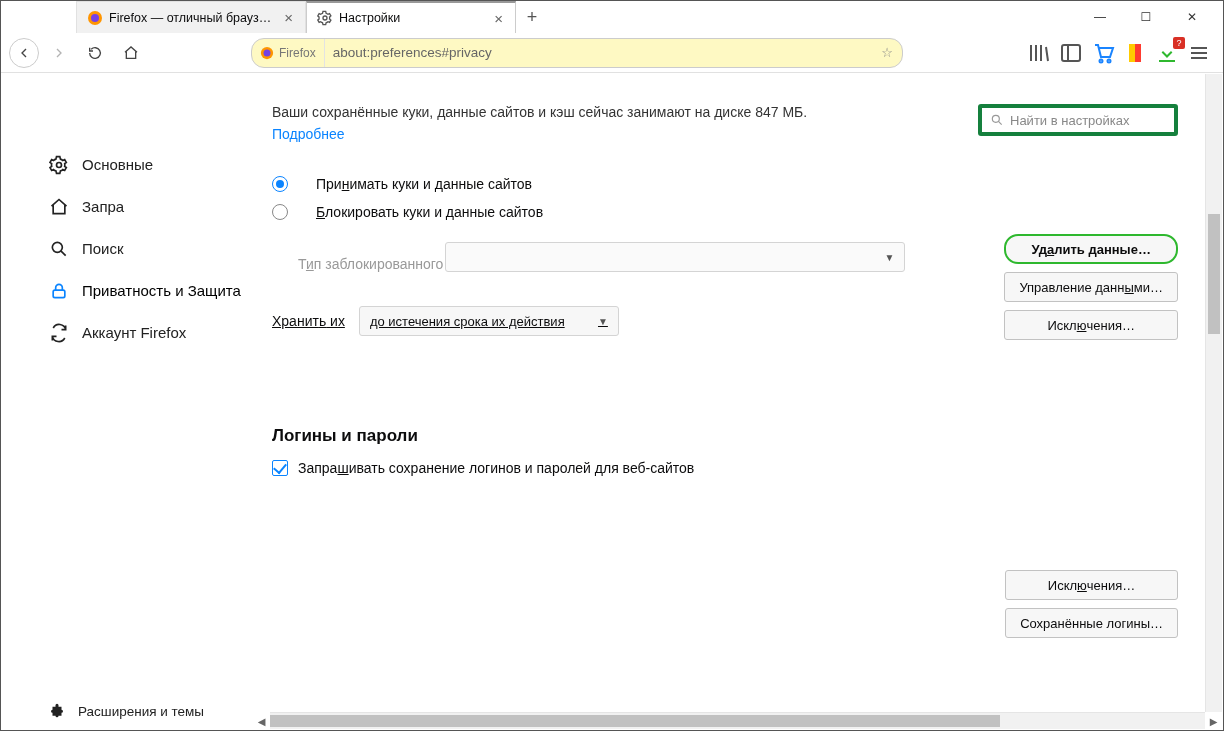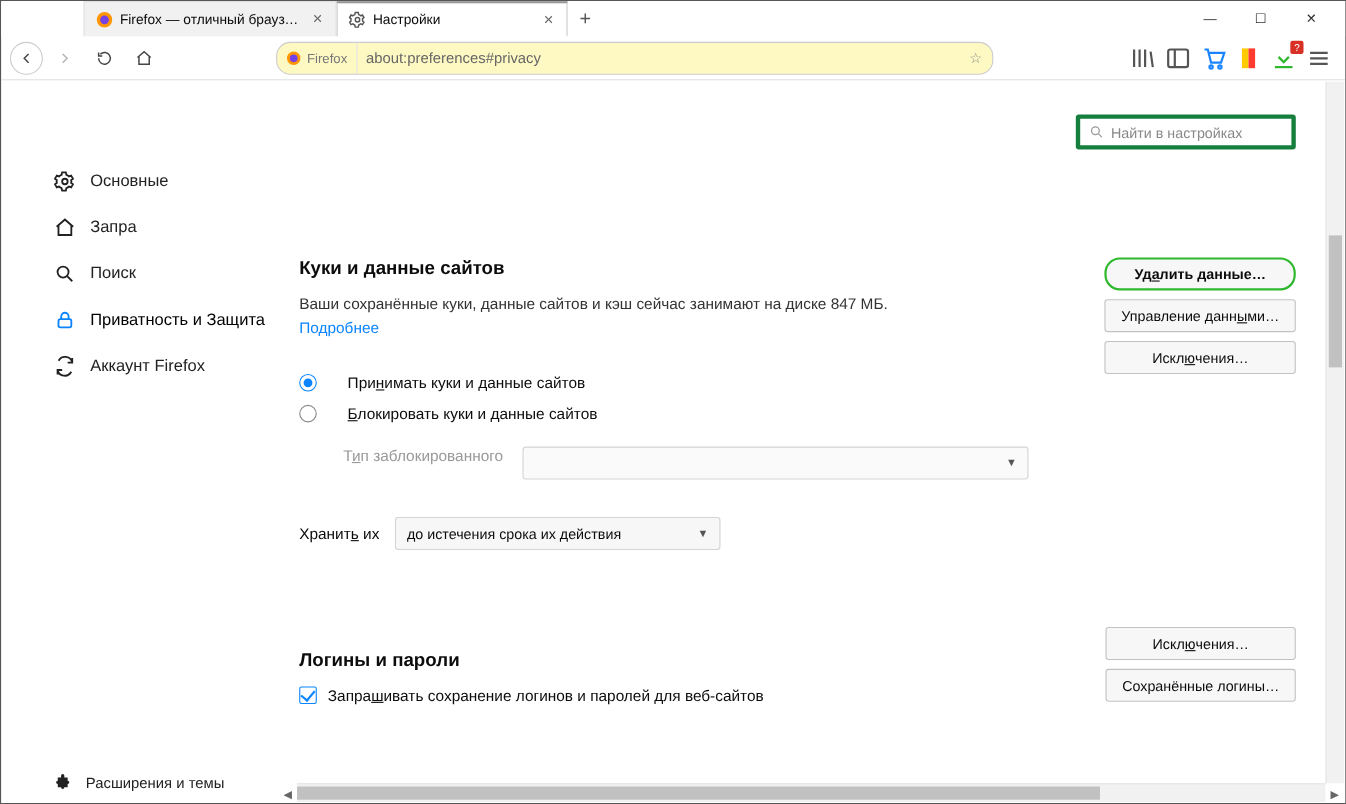--- a/index.html
+++ b/index.html
@@ -57,26 +57,26 @@
   .btn { min-width: 170px; height: 30px; border: 1px solid #c2c2c2; background: #f7f7f7; border-radius: 3px; font-size: 13px; padding: 0 14px; display: flex; align-items: center; justify-content: center; }
   .btn.hl { border: 2.5px solid #2eb82e; border-radius: 14px; font-weight: bold; }
 
   .radiogroup { margin-top: 34px; display: flex; flex-direction: column; gap: 12px; }
   .radio-row { display: flex; align-items: center; gap: 28px; font-size: 14px; }
   .radio { width: 16px; height: 16px; border: 1px solid #888; border-radius: 50%; position: relative; }
   .radio.on { border-color: #0a84ff; }
   .radio.on::after { content: ""; position: absolute; width: 8px; height: 8px; background: #0a84ff; border-radius: 50%; left: 3px; top: 3px; }
   .disabled { color: #999; }
 
-  .select-row { display: flex; align-items: flex-start; gap: 18px; margin-top: 22px; margin-left: 40px; font-size: 14px; }
+  .select-row { display: flex; align-items: flex-end; gap: 2px; margin-top: 22px; margin-left: 26px; font-size: 14px; }
   .select { height: 30px; border: 1px solid #d4d4d4; background: #f7f7f7; border-radius: 3px; display: flex; align-items: center; justify-content: space-between; padding: 0 10px; font-size: 13px; }
   .select .caret { font-size: 10px; color: #555; }
   .select.dis { color: #aaa; background: #fafafa; }
 
-  .keep-row { display: flex; align-items: center; gap: 14px; margin-top: 34px; font-size: 14px; }
+  .keep-row { display: flex; align-items: center; gap: 14px; margin-top: 34px; font-size: 14px; text-decoration: underline; }
 
   .check-row { display: flex; align-items: center; gap: 10px; font-size: 14px; margin-top: 10px; }
   .chk { width: 16px; height: 16px; border: 1px solid #aaa; border-radius: 2px; position: relative; }
   .chk.on { border-color: #0a84ff; }
   .chk.on::after { content: ""; position: absolute; left: 3px; top: 0px; width: 6px; height: 10px; border: solid #0a84ff; border-width: 0 2px 2px 0; transform: rotate(40deg); }
 
   .right-buttons2 { position: absolute; right: 44px; top: 496px; display: flex; flex-direction: column; gap: 8px; }
 
   
   .vscroll { position: absolute; right: 0; top: 0; bottom: 17px; width: 17px; background: #f1f1f1; border-left: 1px solid #e5e5e5; }
@@ -258,21 +258,20 @@
     <div class="main">
 
       <div class="searchbox">
         <svg width="14" height="14" viewBox="0 0 24 24" fill="none" stroke="#999" stroke-width="2">
             <circle cx="10" cy="10" r="6"></circle>
             <line x1="20" y1="20" x2="14.5" y2="14.5"></line>
           </svg>
         <span>Найти в настройках</span>
       </div>
 
-      <h2 class="section">Куки и данные сайтов</h2>
       <div class="desc">Ваши сохранённые куки, данные сайтов и кэш сейчас занимают на диске 847 МБ.</div>
       <a class="link">Подробнее</a>
 
       <div class="right-buttons">
         <div class="btn hl">
             <span>Уд</span>
             <u>а</u>
             <span>лить данные…</span>
           </div>
         <div class="btn">
@@ -301,21 +300,21 @@
       <div class="select-row disabled">
         <span><span>Т</span><u>и</u><span>п заблокированного</span></span>
         <div class="select dis" style="width:460px;">
           <span></span>
             <span class="caret">▼</span>
         </div>
       </div>
 
       <div class="keep-row">
         <span><span>Хранит</span><u>ь</u><span> их</span></span>
-        <div class="select" style="width:296px;">
+        <div class="select" style="width:260px;">
           <span>до истечения срока их действия</span>
           <span class="caret">▼</span>
         </div>
       </div>
 
       <h2 class="section2">Логины и пароли</h2>
       <div class="check-row">
         <span class="chk on"></span>
         <span><span>Запра</span><u>ш</u><span>ивать сохранение логинов и паролей для веб-сайтов</span></span>
       </div>

